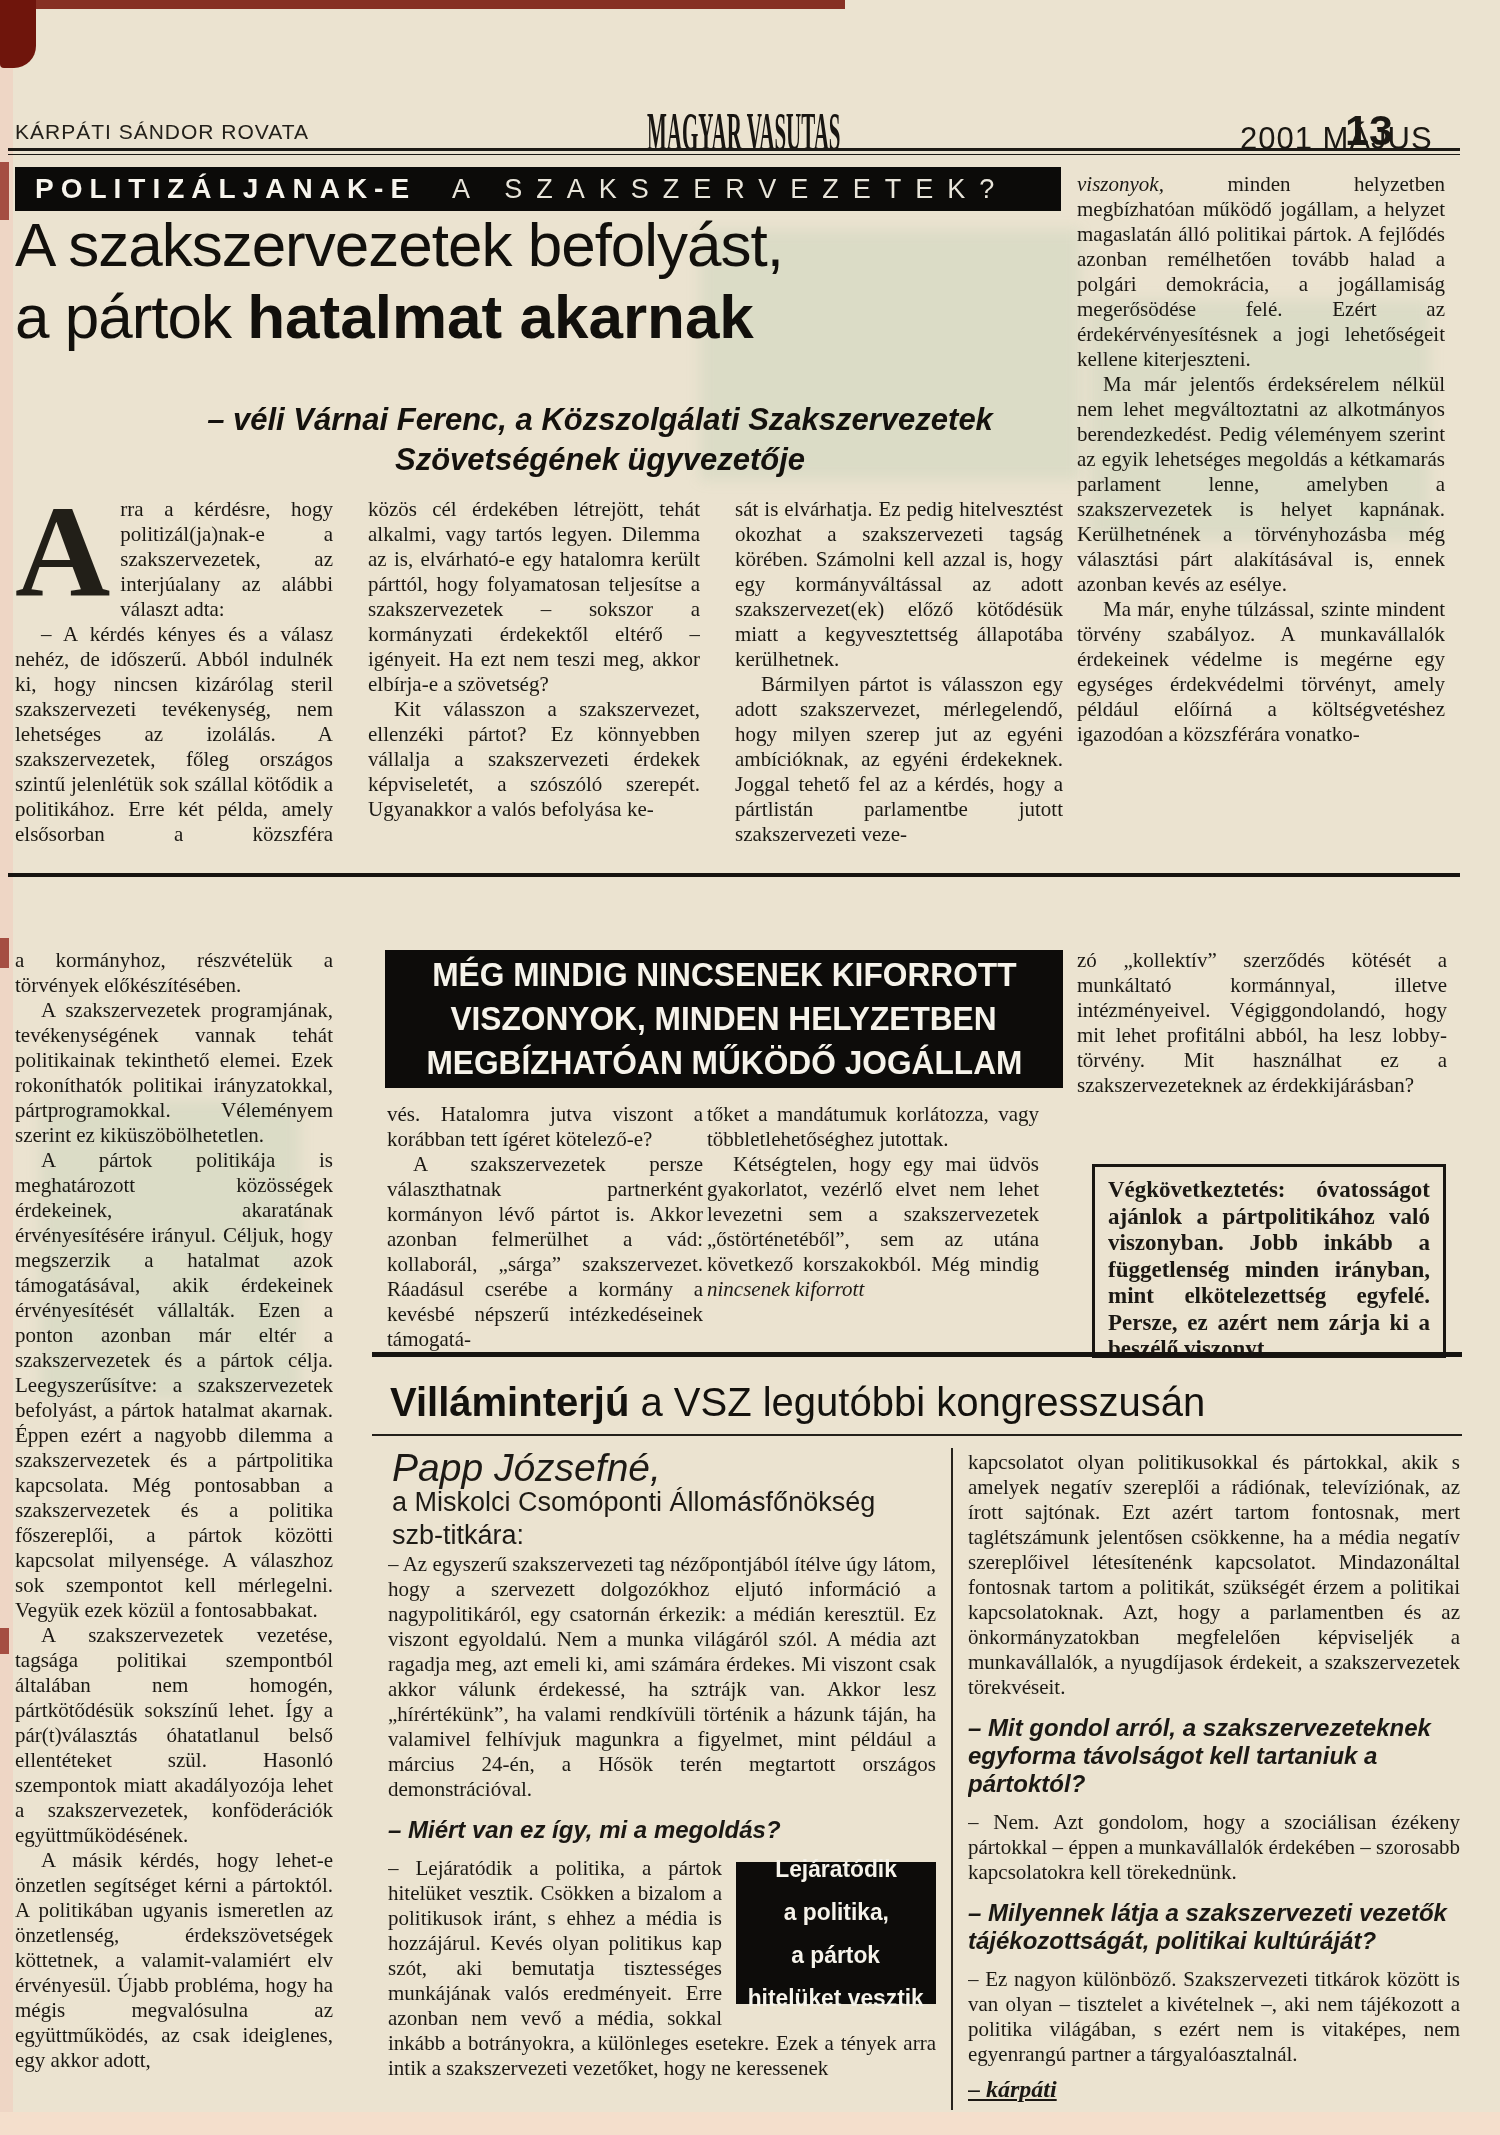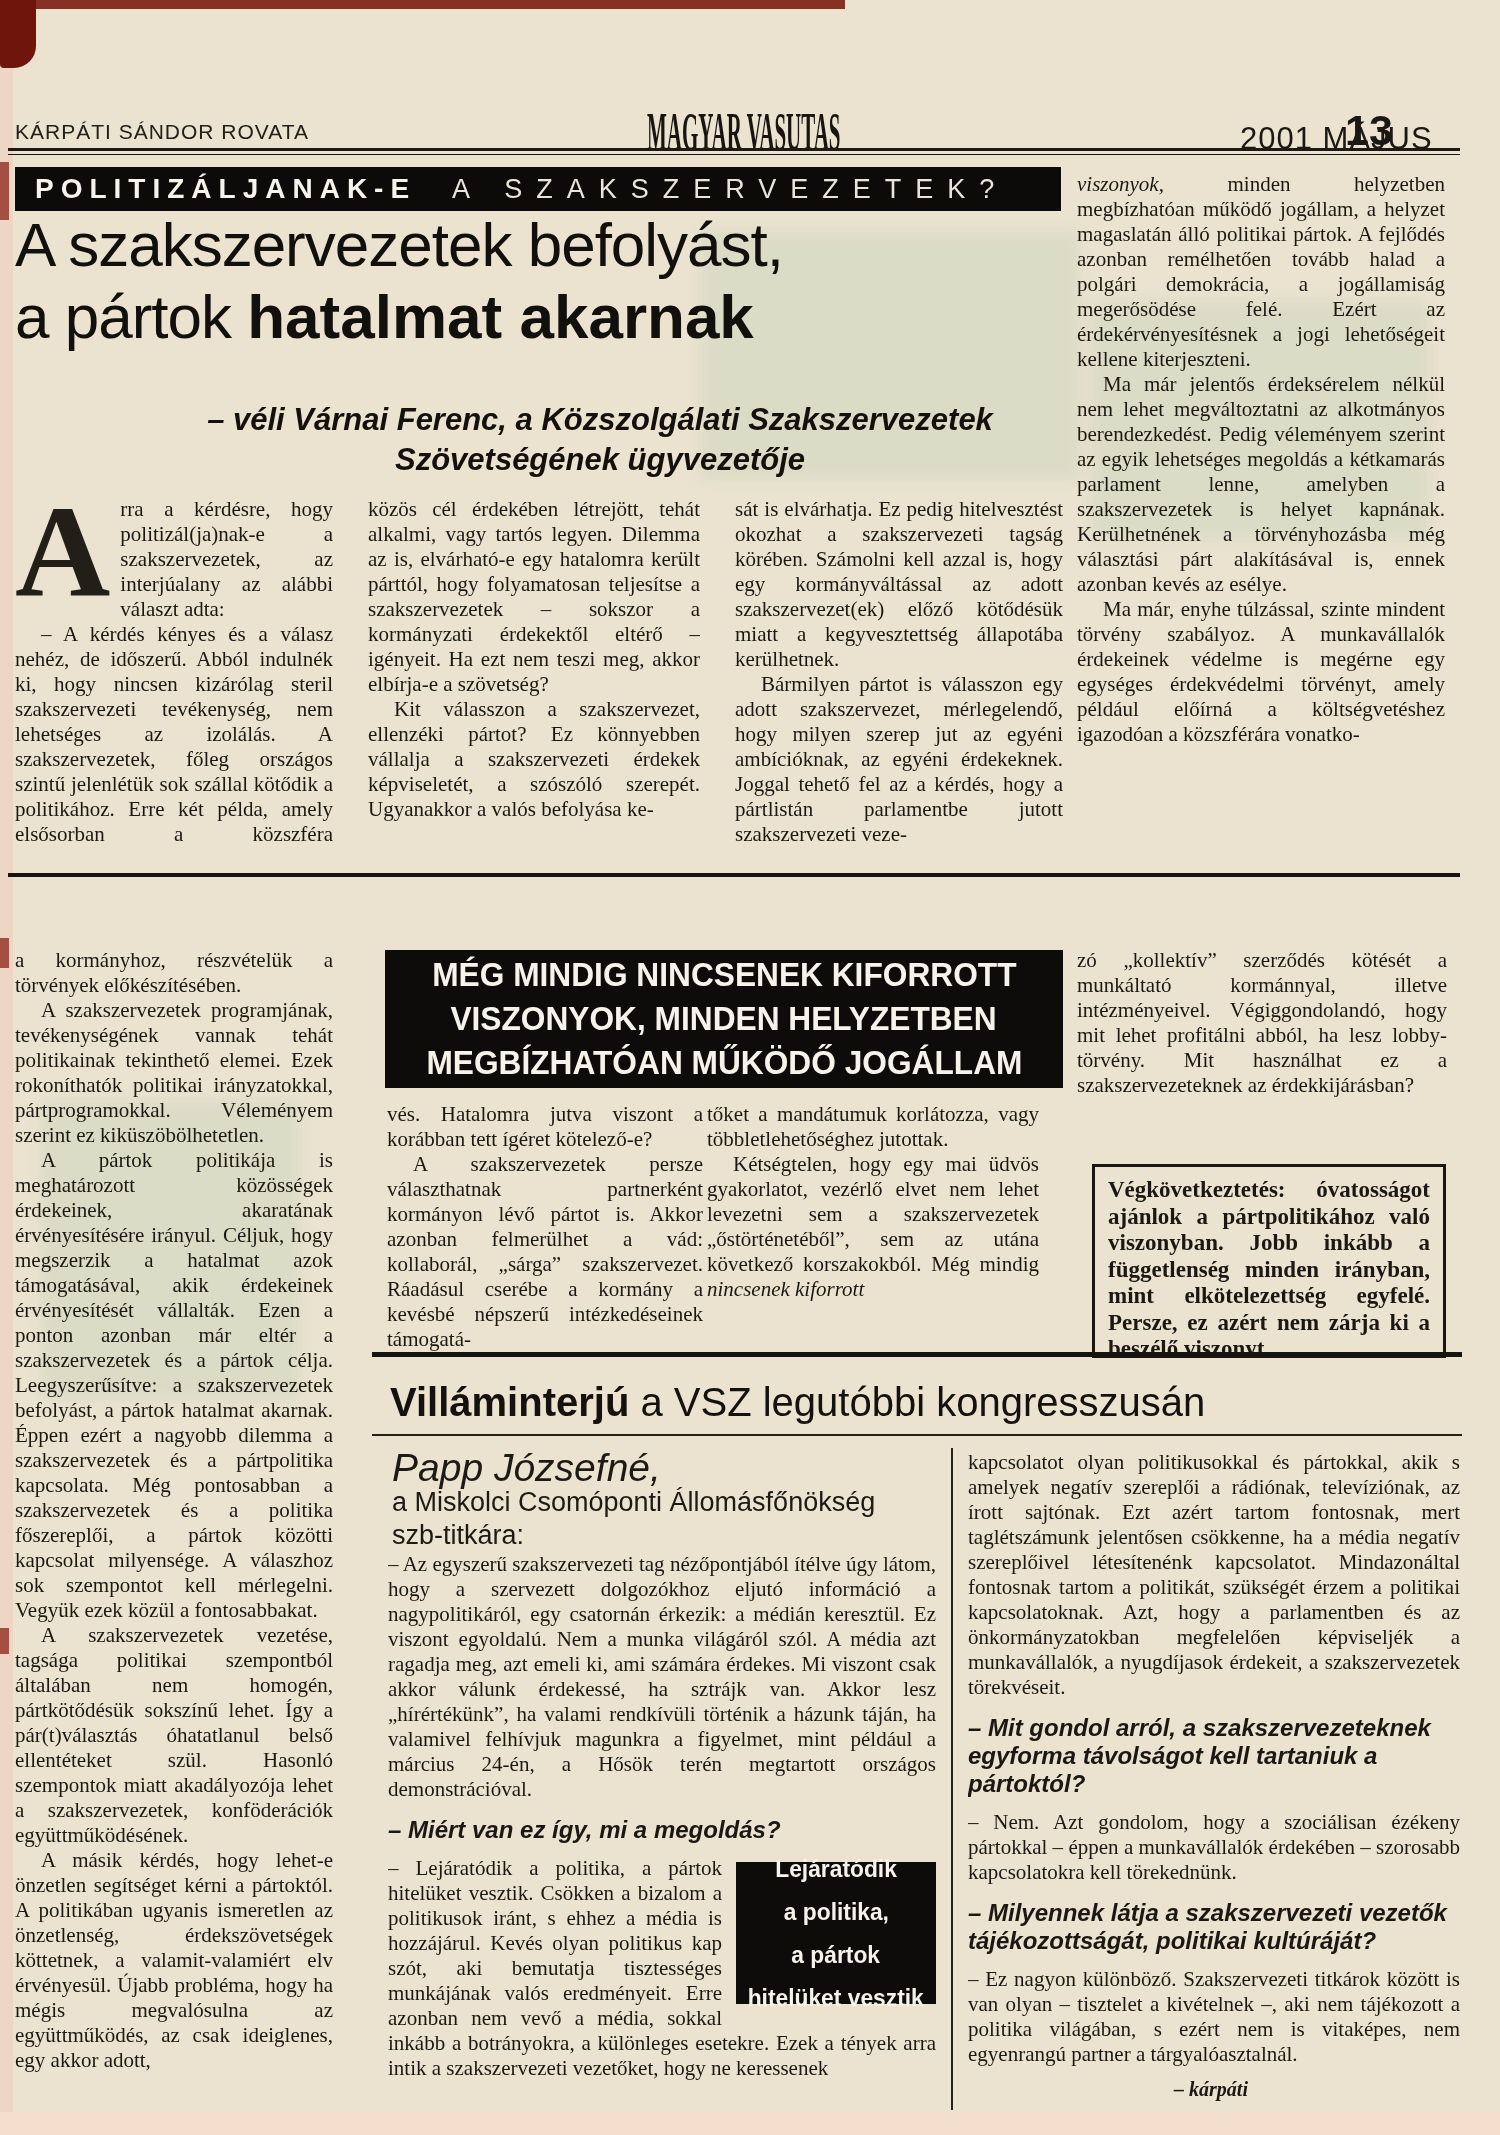--- a/index.html
+++ b/index.html
@@ -66,22 +66,22 @@
   .iv-vrule{left:951px;top:1448px;width:2px;height:662px;background:#26231c;}
   .ivc1{left:388px;top:1552px;width:548px;height:580px;}
   .ivc2{left:968px;top:1450px;width:492px;height:660px;}
   .q{font-family:"Liberation Sans",sans-serif;font-style:italic;font-weight:700;font-size:24px;line-height:28px;
      margin:14px 0 12px 0 !important;text-indent:0 !important;text-align:left !important;}
   .gapb{margin-bottom:12px !important;}
   .floatbox{float:right;width:200px;height:142px;background:#0d0c0a;margin:6px 0 4px 14px;display:flex;
             flex-direction:column;align-items:center;justify-content:center;gap:12px;}
   .floatbox div{color:#f6f3ea;font-family:"Liberation Sans",sans-serif;font-weight:700;font-size:24px;line-height:31px;
                 transform:scaleX(.95);white-space:nowrap;}
-  .sig{text-align:center;font-weight:700;font-style:italic;font-size:20px;margin-top:10px !important;
-       padding-right:6px;text-indent:0 !important;}
+  .sig{text-align:left;font-weight:700;font-style:italic;font-size:24px;margin-top:10px !important;
+       padding-right:6px;text-indent:0 !important;text-decoration:underline;}
 </style>
 </head>
 <body>
 
 <div id="page">
 
   <div class="abs left-strip"></div>
   <div class="abs bottom-strip"></div>
   <div class="abs top-red-line"></div>
   <div class="abs top-left-blotch"></div>

